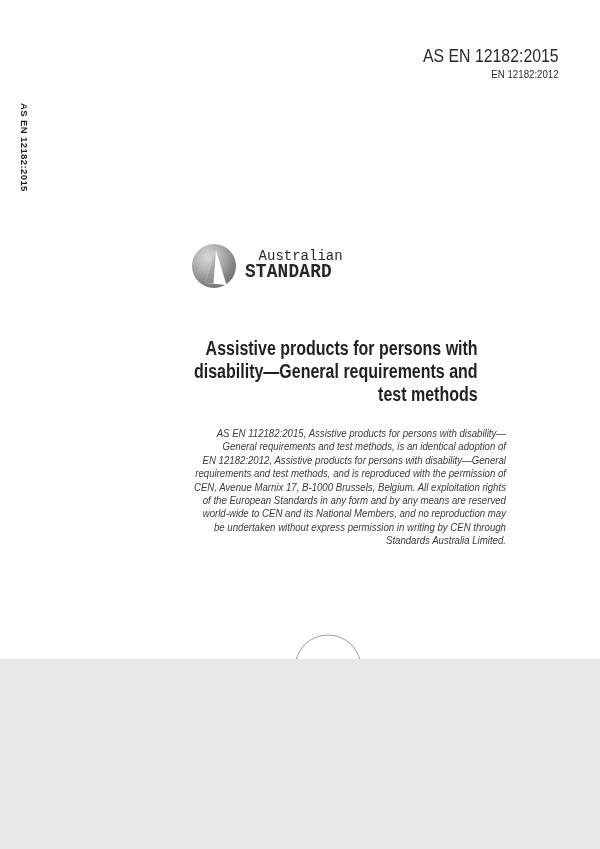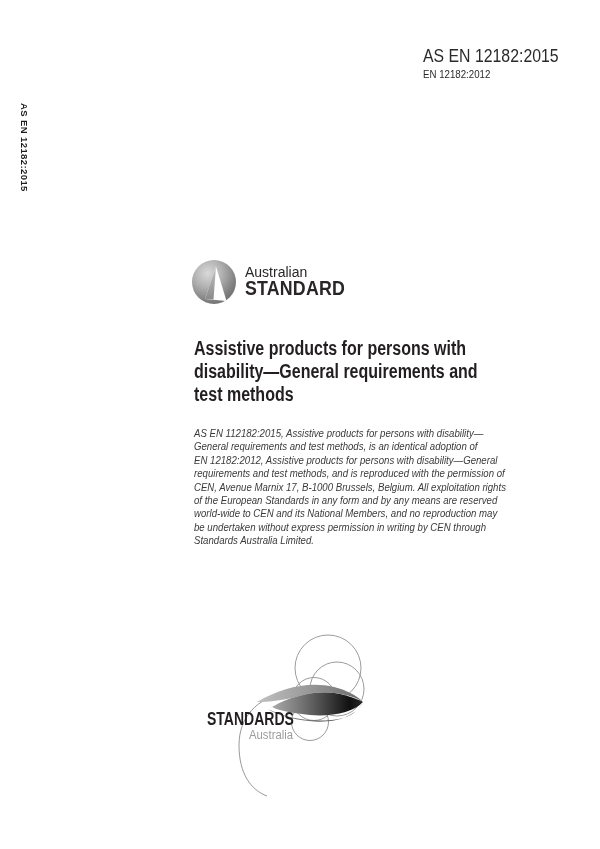--- a/index.html
+++ b/index.html
@@ -1,37 +1,38 @@
 <!DOCTYPE html>
 <html><head>
 <meta charset="utf-8">
 <style>
   html,body{margin:0;padding:0;background:#e8e8e8;}
   .page{
-    position:relative;width:600px;height:849px;background:#ffffff;
+    position:relative;width:600px;height:659px;background:#ffffff;
     font-family:"Liberation Sans", sans-serif;overflow:hidden;margin:0 auto;
     color:#231f20;
+    text-align:right;
   }
   
   .desig{
     position:absolute;left:423px;top:46px;
     transform:scaleX(0.88);transform-origin:left top;
     color:#2b2a2a;white-space:nowrap;
   }
   .desig .primary{font-size:18px;line-height:20px;}
   .desig .secondary{font-size:11px;line-height:13px;margin-top:2px;}
   
   .spine{
     position:absolute;left:19px;top:103px;
     writing-mode:vertical-rl;
     font-size:9.5px;font-weight:bold;letter-spacing:0.4px;
     color:#1d1d1d;white-space:nowrap;
   }
   
-  .as-logo{position:absolute;left:192px;top:260px;width:220px;height:48px;}
+  .as-logo{position:absolute;left:192px;top:244px;width:220px;height:48px;font-family:Liberation Mono, monospace;}
   .as-logo svg{position:absolute;left:0;top:0;}
   .as-logo .words{position:absolute;left:53px;top:5px;white-space:nowrap;}
   .as-logo .austr{font-size:14px;line-height:14px;color:#2a2627;}
   .as-logo .standard{
     font-size:20px;line-height:18px;font-weight:bold;color:#2a2627;
     letter-spacing:0.2px;transform:scaleX(0.89);transform-origin:left top;
   }
   
   .title{
     position:absolute;left:194px;top:337px;margin:0;

